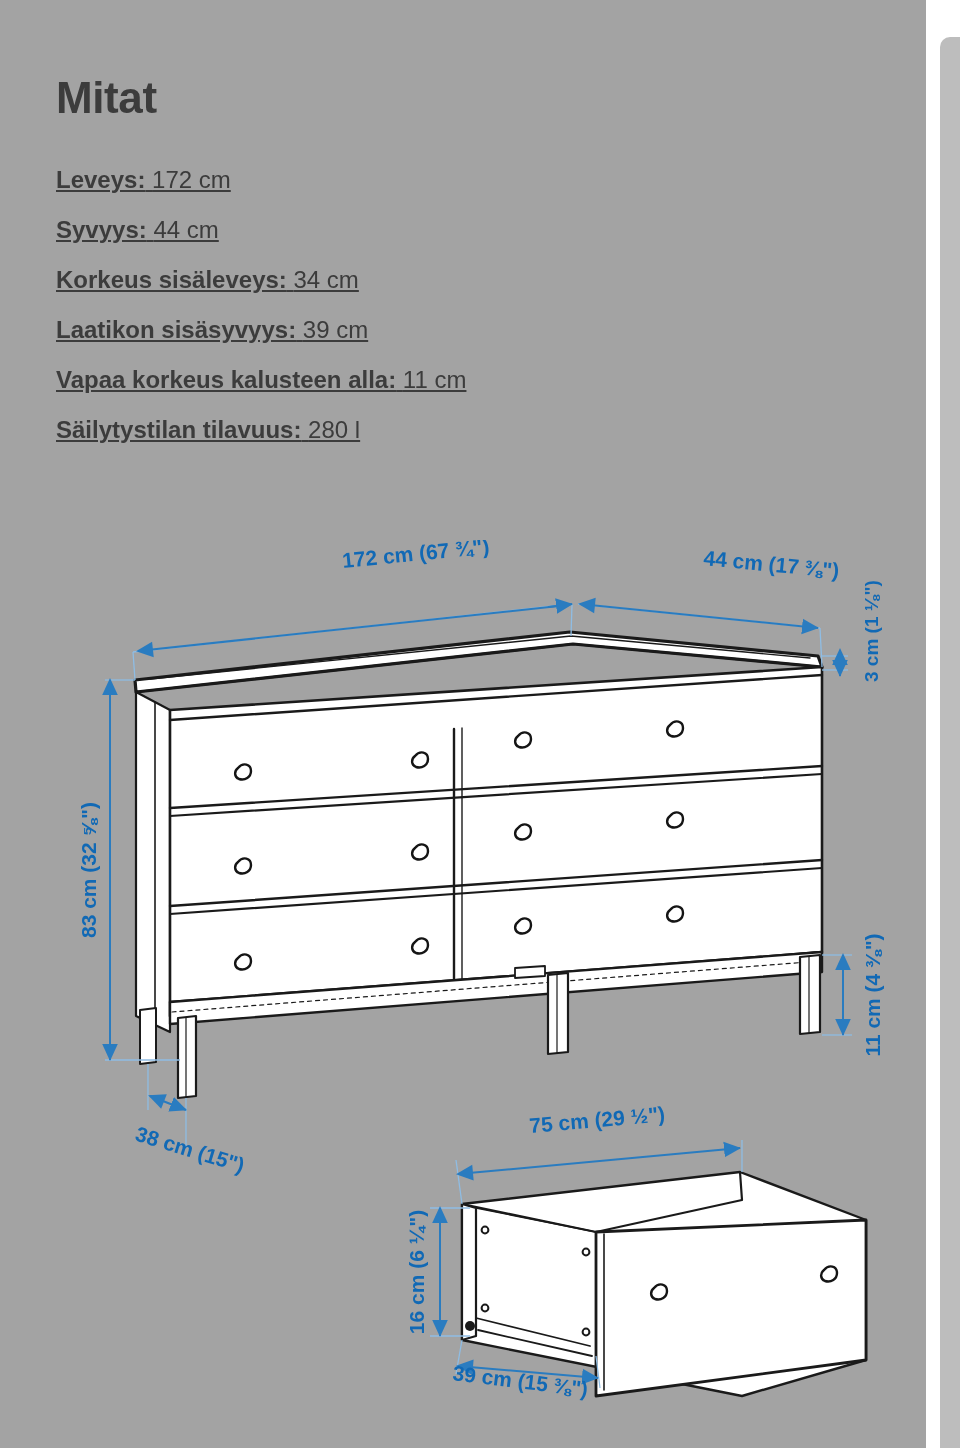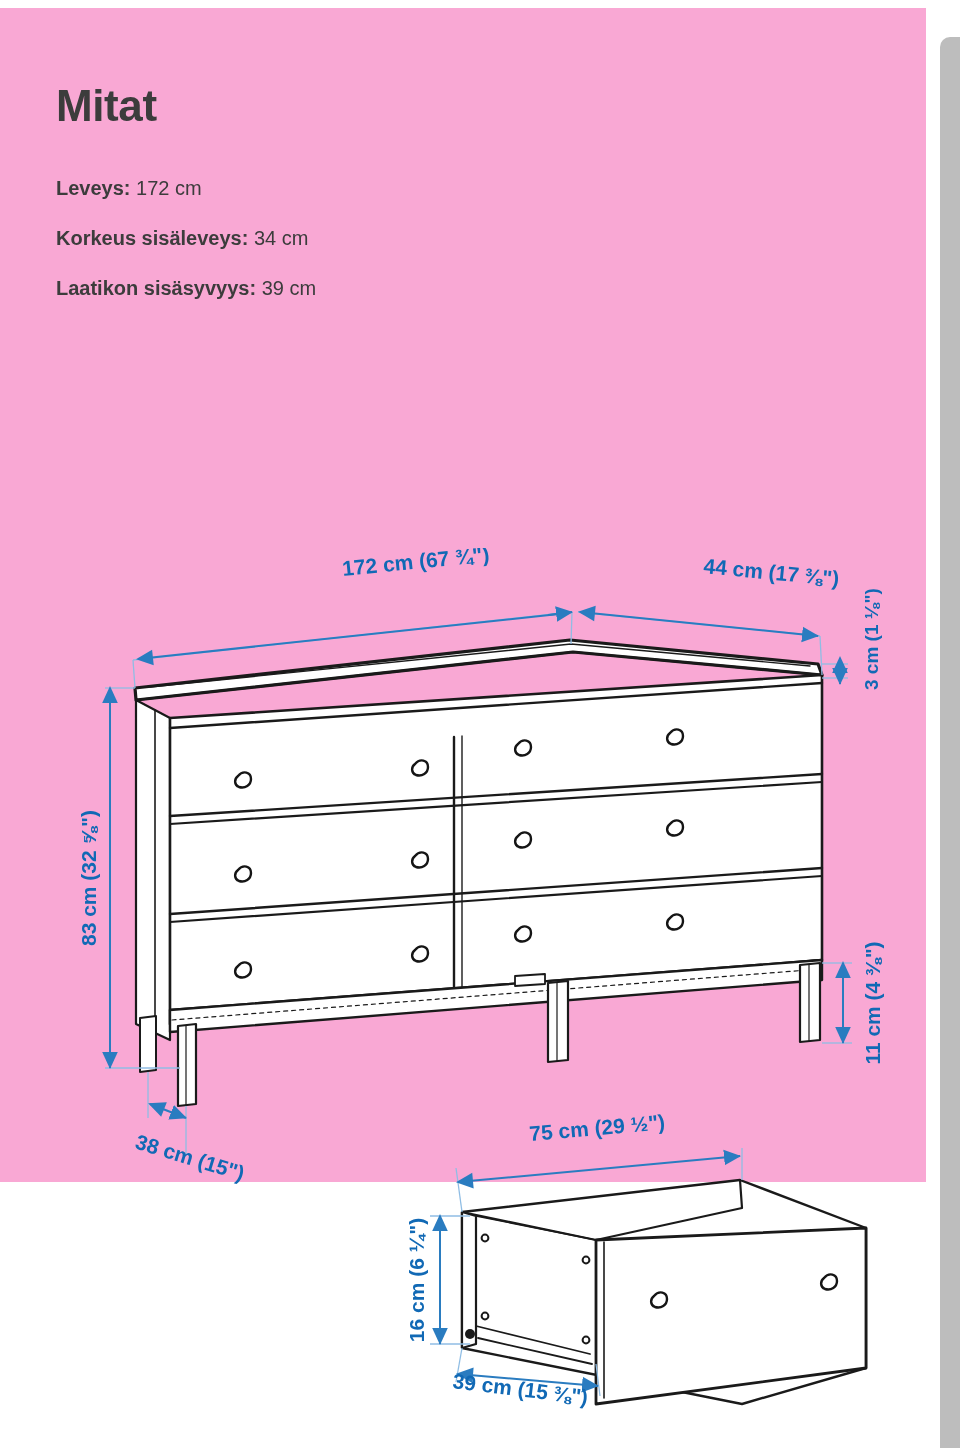--- a/index.html
+++ b/index.html
@@ -17,24 +17,23 @@
     color: #3c3c3c;
     -webkit-font-smoothing: antialiased;
   }
 
   
   .page {
     position: absolute;
     left: 0;
     top: 0;
     width: 926px;
-    height: 1174px;
-    background: #f9a8d4;
+    height: 1448px;
+    background: #a3a3a3;
     box-sizing: border-box;
-    margin-top: 8px;
   }
 
   .page-title {
     position: absolute;
     left: 56px;
     top: 45px;
     font-size: 44px;
     font-weight: 700;
     letter-spacing: -0.4px;
     color: #3c3c3c;
@@ -44,24 +43,25 @@
   .spec-list {
     position: absolute;
     left: 56px;
     top: 155px;
     width: 820px;
     list-style: none;
     margin: 0;
     padding: 0;
   }
   .spec-item {
-    font-size: 20px;
+    font-size: 24px;
     line-height: 50px;
     color: #3c3c3c;
     white-space: nowrap;
+    text-decoration: underline;
   }
   .spec-label {
     font-weight: 700;
   }
   .spec-value {
     font-weight: 400;
   }
 
   
   .scrollbar-track {
@@ -131,26 +131,38 @@
 <div class="page">
 
   <h1 class="page-title">Mitat</h1>
 
   <ul class="spec-list">
     <li class="spec-item">
       <span class="spec-label">Leveys:</span>
       <span class="spec-value">172 cm</span>
     </li>
     <li class="spec-item">
+      <span class="spec-label">Syvyys:</span>
+      <span class="spec-value">44 cm</span>
+    </li>
+    <li class="spec-item">
       <span class="spec-label">Korkeus sisäleveys:</span>
       <span class="spec-value">34 cm</span>
     </li>
     <li class="spec-item">
       <span class="spec-label">Laatikon sisäsyvyys:</span>
       <span class="spec-value">39 cm</span>
+    </li>
+    <li class="spec-item">
+      <span class="spec-label">Vapaa korkeus kalusteen alla:</span>
+      <span class="spec-value">11 cm</span>
+    </li>
+    <li class="spec-item">
+      <span class="spec-label">Säilytystilan tilavuus:</span>
+      <span class="spec-value">280 l</span>
     </li>
   </ul>
 
   <div class="drawing">
     <svg viewBox="0 0 926 908" xmlns="http://www.w3.org/2000/svg">
 
       <defs>
         <marker id="arrR" markerWidth="9" markerHeight="9" refX="8" refY="4.5" orient="auto">
           <path d="M0,0.6 L8.5,4.5 L0,8.4 z" fill="#2a7cc0"></path>
         </marker>

